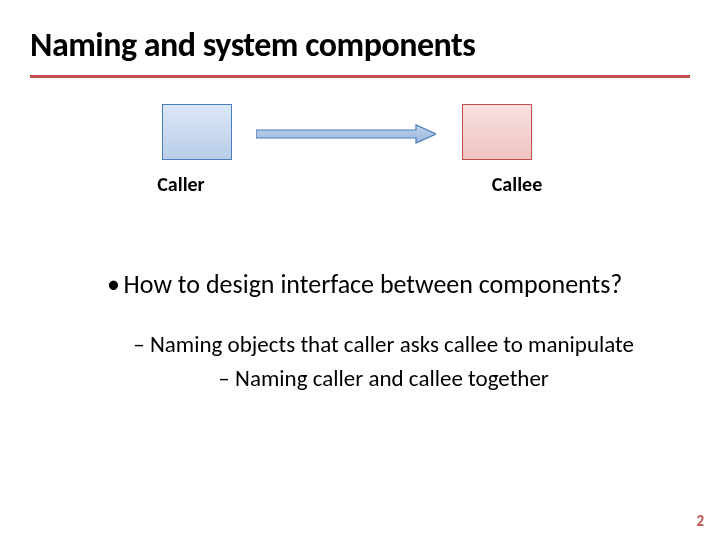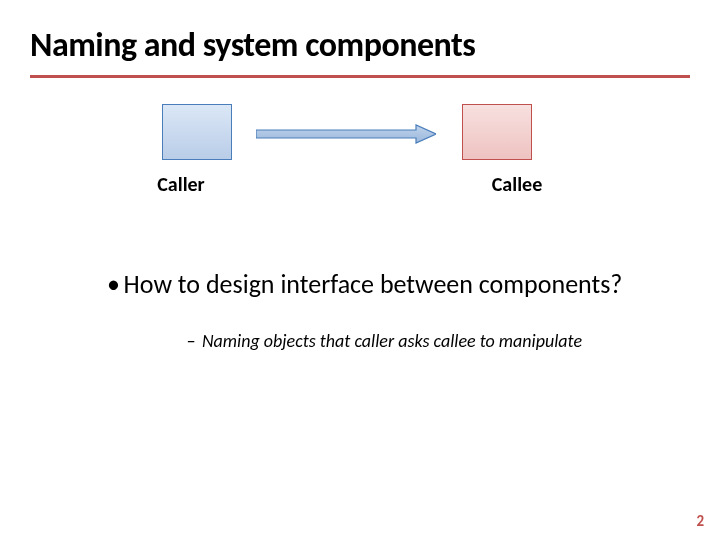--- a/index.html
+++ b/index.html
@@ -11,21 +11,21 @@
   .box { position: absolute; width: 70px; height: 56px; border: 1.5px solid; }
   .caller-box { left: 132px; top: 14px; border-color: #4a7ebb; background: linear-gradient(to bottom, #dbe7f6 0%, #b9cde8 100%); }
   .callee-box { left: 432px; top: 14px; border-color: #c0504d; background: linear-gradient(to bottom, #f7e0df 0%, #eec3c1 100%); }
   .arrow-wrap { position: absolute; left: 226px; top: 34px; width: 180px; height: 20px; }
   .label { position: absolute; top: 82px; font-size: 20px; font-weight: 700; text-align: center; }
   .caller-label { left: 96px; width: 110px; }
   .callee-label { left: 432px; width: 110px; }
   .bullets { margin-top: 18px; padding-left: 6px; text-align: center; }
   .b1 { font-size: 26px; margin-bottom: 30px; }
   .b1 .dot { display: inline-block; width: 20px; }
-  .b2 { font-size: 18px; margin-left: 36px; margin-top: 6px; font-style: italic; }
+  .b2 { font-size: 23px; margin-left: 36px; margin-top: 6px; }
   .b2 .dash { display: inline-block; width: 22px; }
   .pagenum { position: absolute; right: 16px; bottom: 10px; color: #c0504d; font-weight: 700; font-size: 15px; }
 </style>
 </head>
 <body>
 
 <div class="slide">
 
   <div class="title">Naming and system components</div>
   <div class="rule"></div>
@@ -48,16 +48,19 @@
     <div class="label callee-label">Callee</div>
   </div>
 
   <div class="bullets">
     <div class="b1">
       <span class="dot">•</span><span>How to design interface between components?</span>
     </div>
     <div class="b2">
       <span class="dash">–</span><span>Naming objects that caller asks callee to manipulate</span>
     </div>
+    <div class="b2">
+      <span class="dash">–</span><span>Naming caller and callee together</span>
+    </div>
   </div>
 
   <div class="pagenum">2</div>
 </div>
 
 </body></html>

